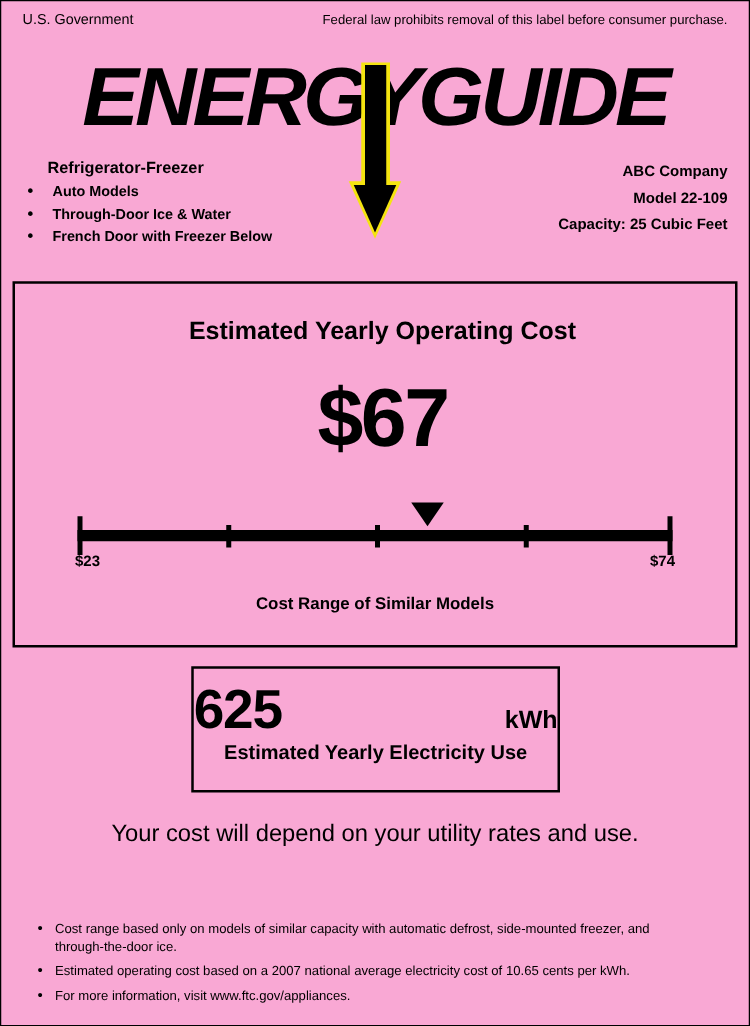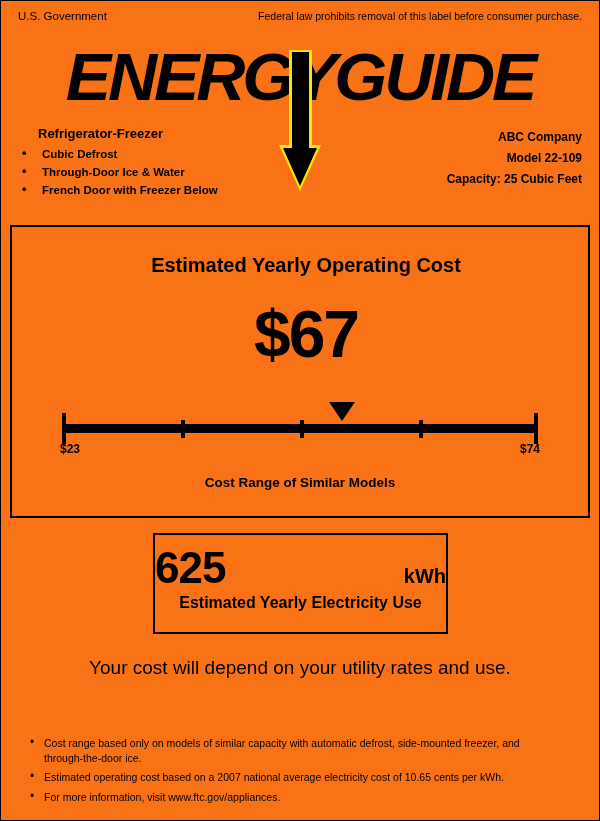--- a/index.html
+++ b/index.html
@@ -9,21 +9,21 @@
   body {
     width: 600px;
     height: 821px;
     background: #ffffff;
     font-family: "Liberation Sans", sans-serif;
   }
   .label {
     position: relative;
     width: 600px;
     height: 821px;
-    background: #f97316;
+    background: #f9a8d4;
     box-sizing: border-box;
     overflow: hidden;
   }
   .label::after {
     content: "";
     position: absolute;
     left: 0; top: 0; right: 0; bottom: 0;
     border: 1px solid #000;
     pointer-events: none;
   }
@@ -334,21 +334,21 @@
       <div class="arrow-outline-stem"></div>
       <div class="arrow-outline-head"></div>
       <div class="arrow-stem"></div>
       <div class="arrow-head"></div>
     </div>
   </div>
 
   <div class="info-left">
     <div class="prod-type">Refrigerator-Freezer</div>
     <ul class="feature-list">
-      <li>Cubic Defrost</li>
+      <li>Auto Models</li>
       <li>Through-Door Ice &amp; Water</li>
       <li>French Door with Freezer Below</li>
     </ul>
   </div>
 
   <div class="info-right">
     <div>ABC Company</div>
     <div>Model 22-109</div>
     <div>Capacity: 25 Cubic Feet</div>
   </div>

